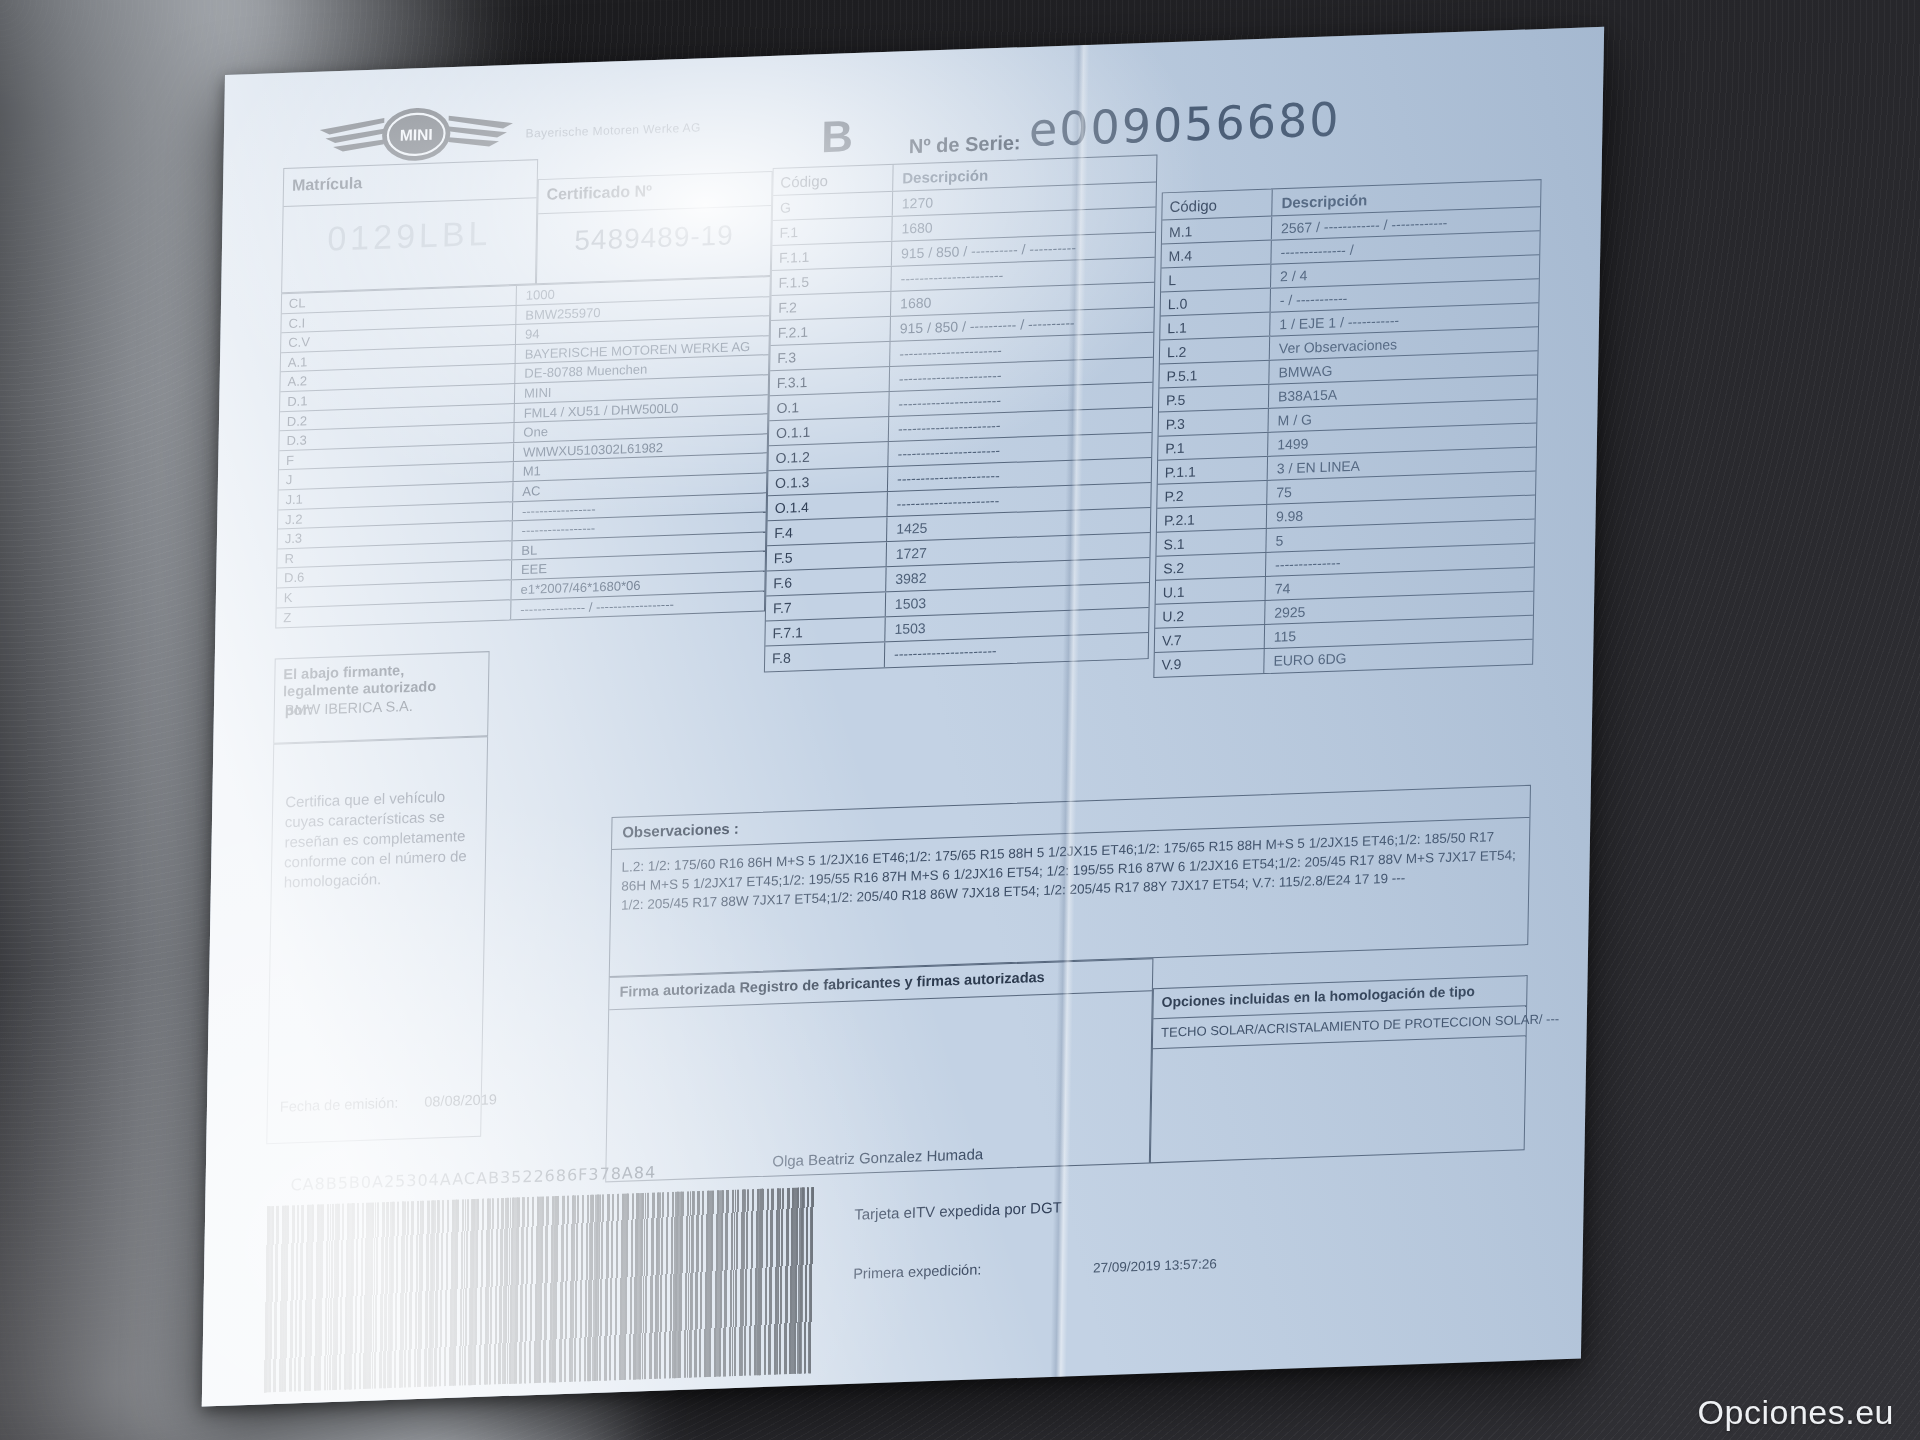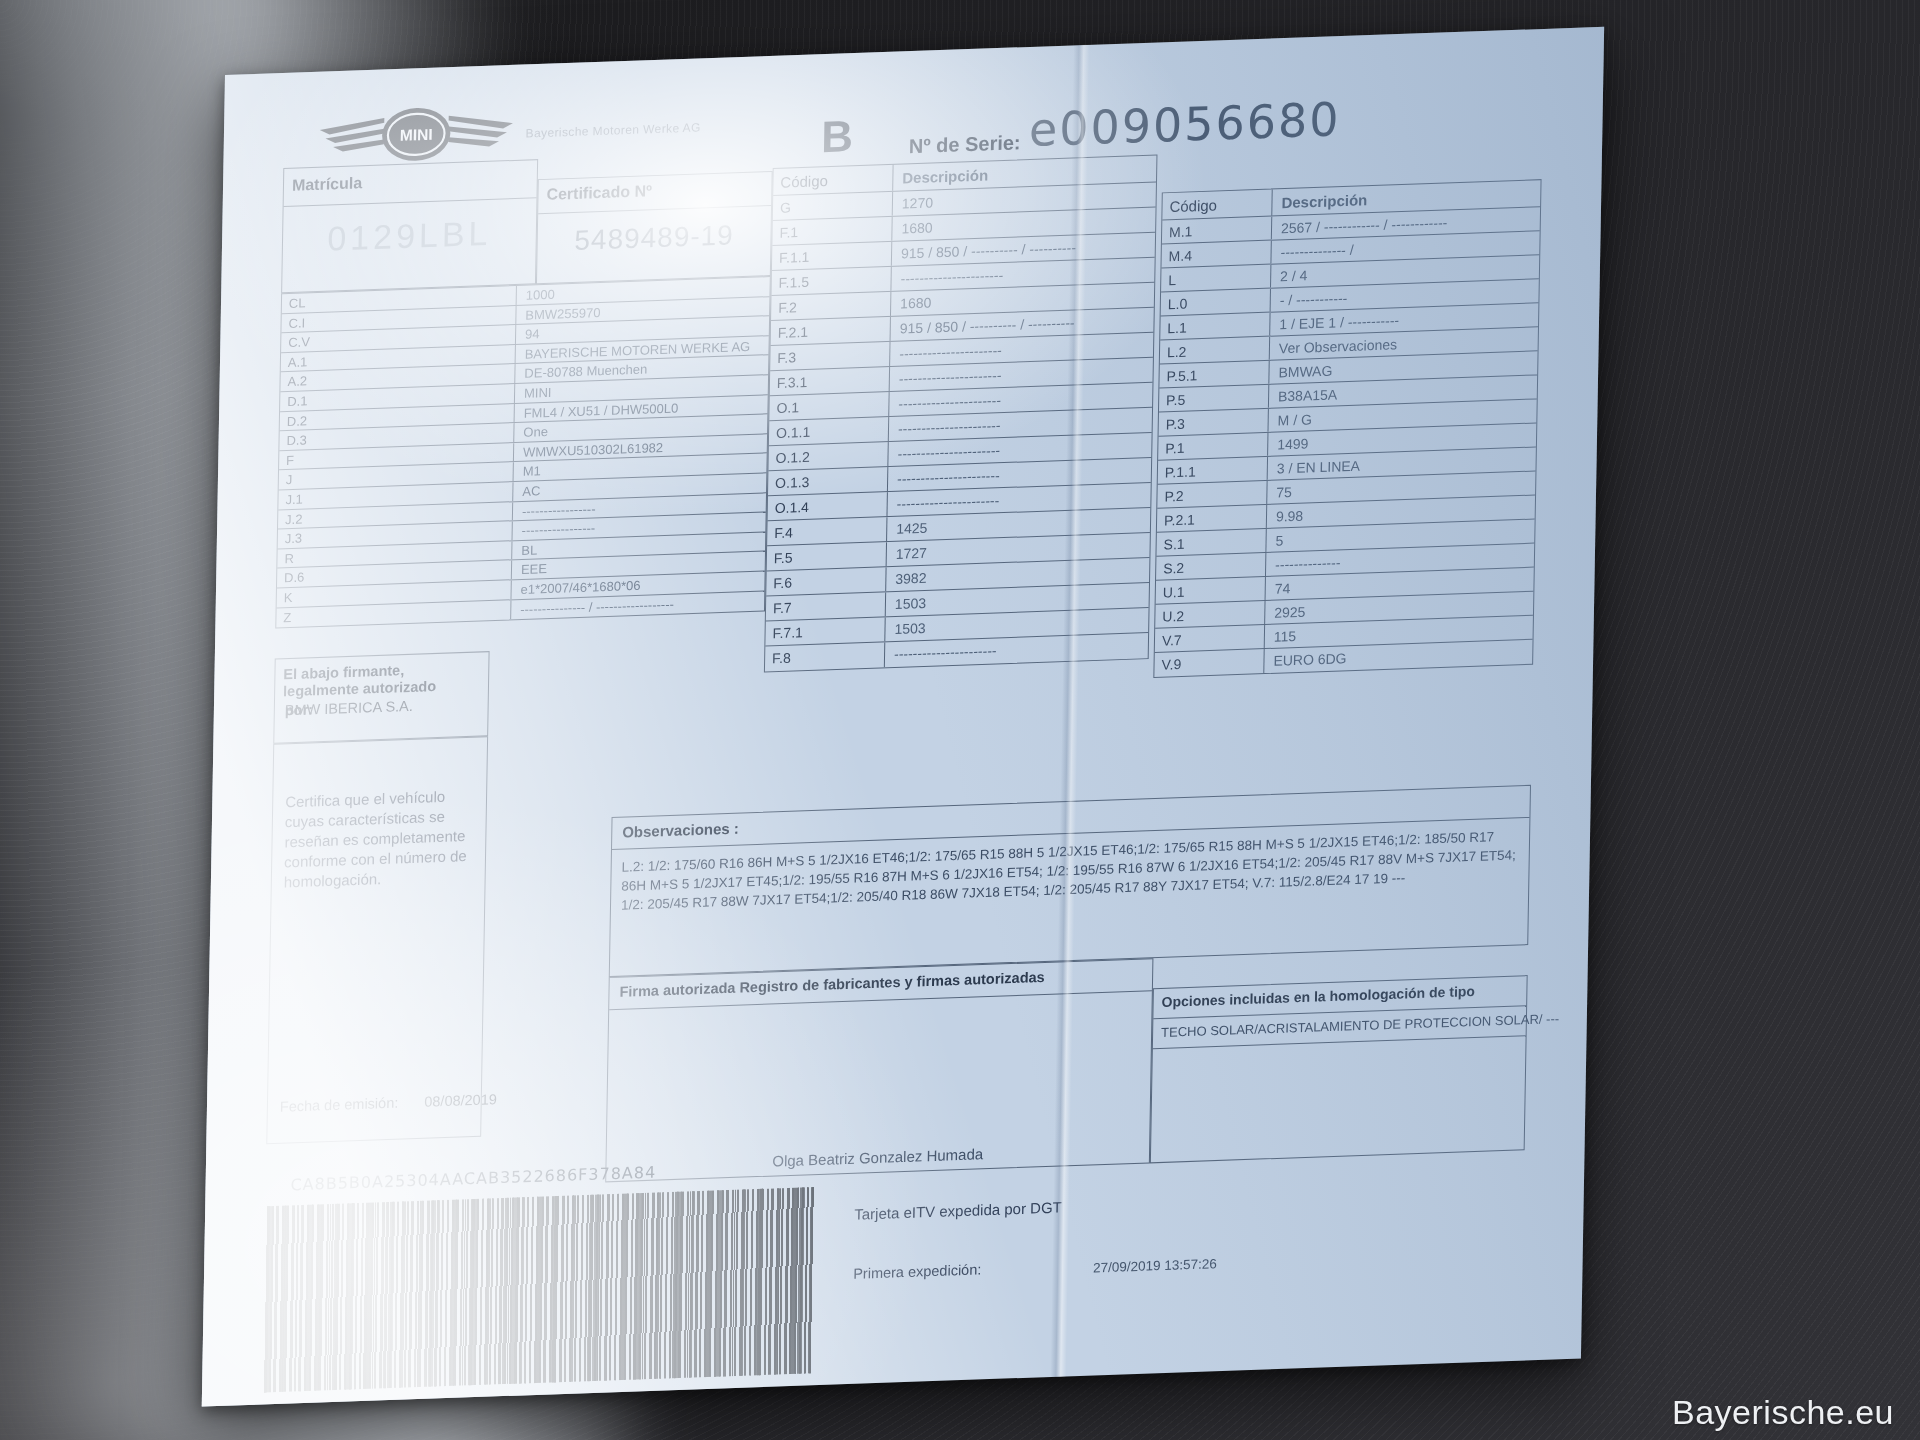--- a/index.html
+++ b/index.html
@@ -415,14 +415,14 @@
     <div class="barcode"></div>
 
     <span class="tarjeta">Tarjeta eITV expedida por DGT</span>
     <span class="primera">Primera expedición:</span>
     <span class="primera-val">27/09/2019 13:57:26</span>
 
     <div class="fold"></div>
     <div class="glare"></div>
   </div>
 
-  <span class="watermark">Bayerische.eu</span>
+  <span class="watermark">Opciones.eu</span>
 </div>
 
 </body></html>

